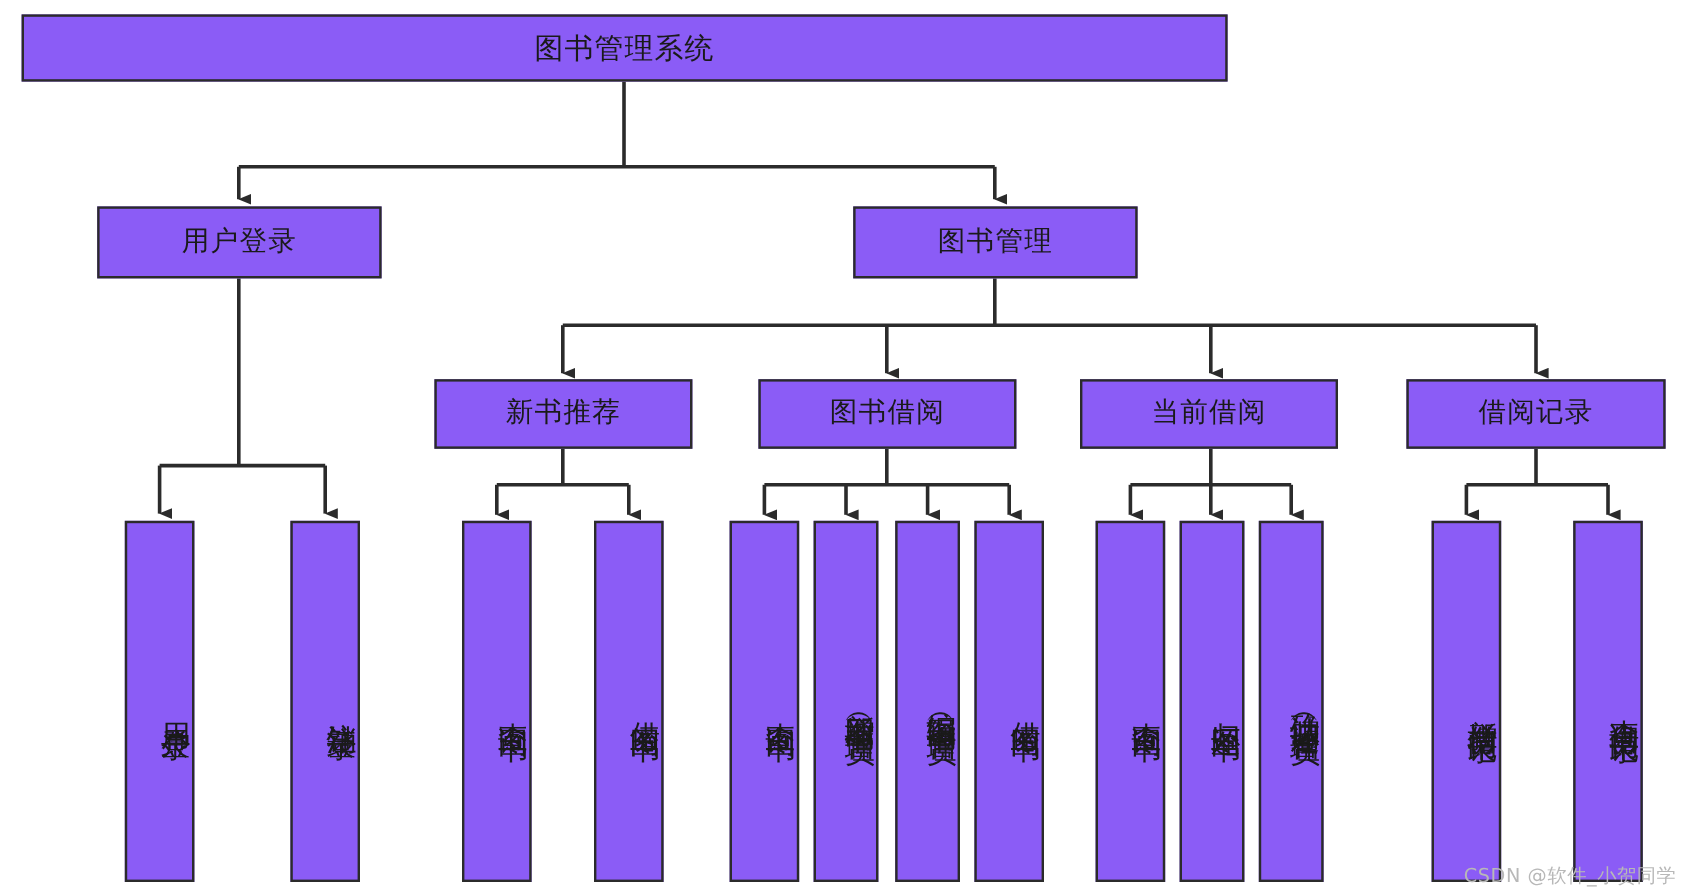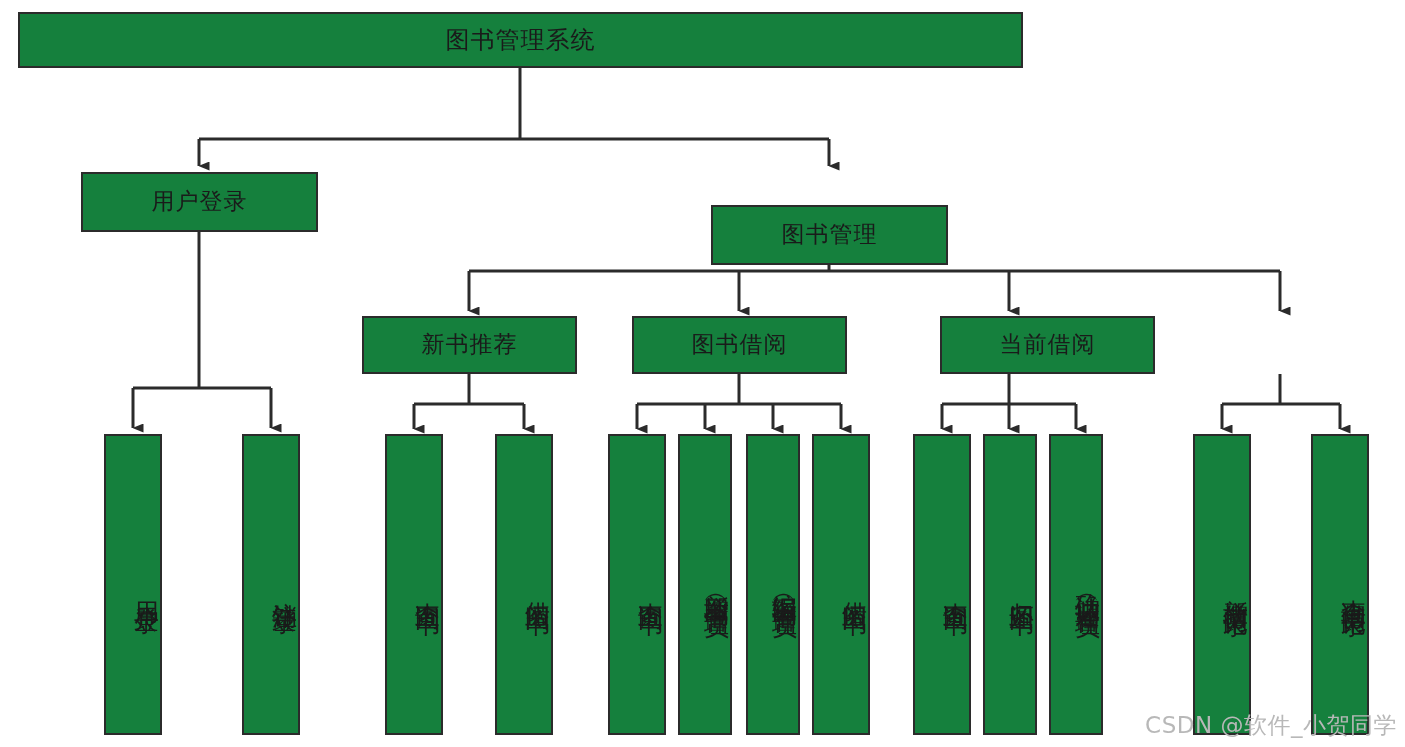--- a/index.html
+++ b/index.html
@@ -22,21 +22,21 @@
     position: absolute;
     left: 0;
     top: 0;
     width: 1405px;
     height: 747px;
     pointer-events: none;
   }
   .node {
     position: absolute;
     box-sizing: border-box;
-    background: #15803d;
+    background: #8b5cf6;
     border: 2px solid #2b2b2b;
     display: flex;
     align-items: center;
     justify-content: center;
     color: #1a1a1a;
   }
   .node.horizontal {
     font-size: 23px;
     line-height: 1.2;
     letter-spacing: 1px;
@@ -56,21 +56,21 @@
     display: block;
     text-align: left;
   }
   .node.root {
     font-size: 24px;
   }
   .watermark {
     position: absolute;
     right: 8px;
     bottom: 6px;
-    font-size: 23px;
+    font-size: 16px;
     color: #b8b8b8;
     letter-spacing: 0.5px;
     white-space: nowrap;
     font-family: "DejaVu Sans", "Liberation Sans", sans-serif;
   }
 </style>
 </head>
 <body>
 
 <div id="diagram-root">
@@ -127,32 +127,35 @@
     </g>
   </svg>
 
   <div class="node horizontal root" style="left:18px; top:12px; width:1005px; height:56px;">
     <span>图书管理系统</span>
   </div>
 
   <div class="node horizontal" style="left:81px; top:172px; width:237px; height:60px;">
     <span>用户登录</span>
   </div>
-  <div class="node horizontal" style="left:711px; top:172px; width:237px; height:60px;margin-top:33px;">
+  <div class="node horizontal" style="left:711px; top:172px; width:237px; height:60px;">
     <span>图书管理</span>
   </div>
 
   <div class="node horizontal" style="left:362px; top:316px; width:215px; height:58px;text-align:right;">
     <span>新书推荐</span>
   </div>
   <div class="node horizontal" style="left:632px; top:316px; width:215px; height:58px;text-align:right;">
     <span>图书借阅</span>
   </div>
-  <div class="node horizontal" style="left:940px; top:316px; width:215px; height:58px;">
+  <div class="node horizontal" style="left:900px; top:316px; width:215px; height:58px;">
     <span>当前借阅</span>
+  </div>
+  <div class="node horizontal" style="left:1172px; top:316px; width:216px; height:58px;">
+    <span>借阅记录</span>
   </div>
 
   <div class="node vertical" style="left:104px; top:434px; width:58px; height:301px;">
     <span class="vtext">用户登录</span>
   </div>
   <div class="node vertical" style="left:242px; top:434px; width:58px; height:301px;">
     <span class="vtext">注销登录</span>
   </div>
 
   <div class="node vertical" style="left:385px; top:434px; width:58px; height:301px;">

